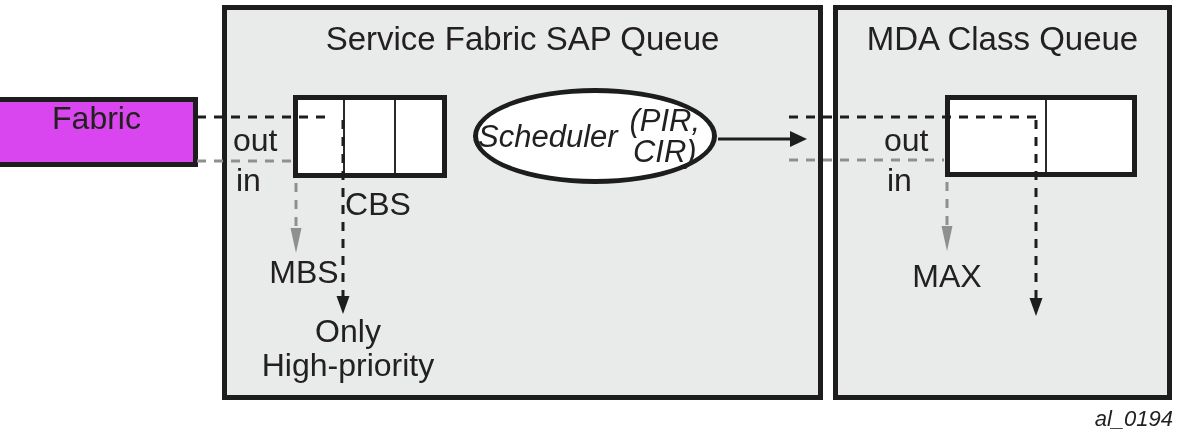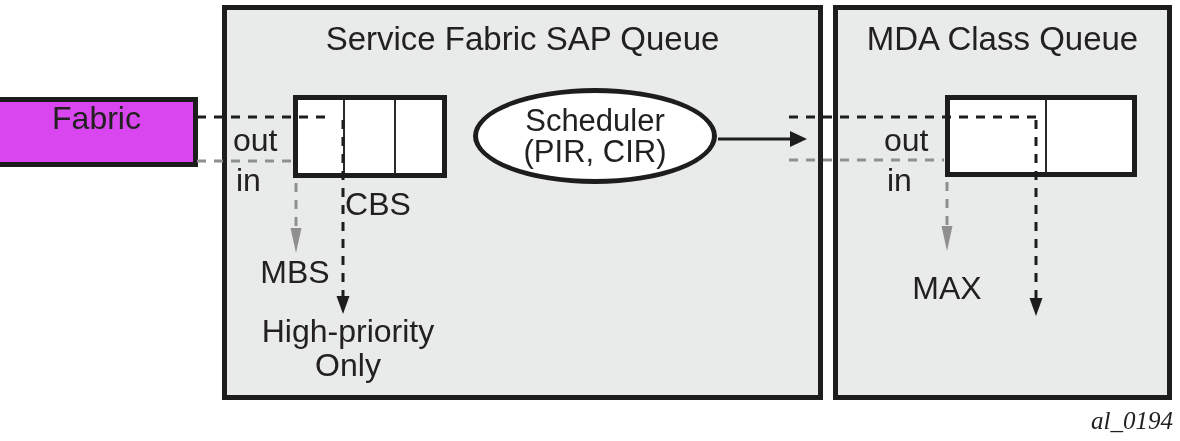--- a/index.html
+++ b/index.html
@@ -48,31 +48,31 @@
     border:5px solid var(--ink);box-sizing:border-box;
   }
   .q1{left:293px;width:154px;height:83px;}
   .q2{left:945px;width:192px;height:82px;}
   .divider{position:absolute;top:0;bottom:0;width:2px;background:#2a2a2a;}
 
   
   .scheduler{
     position:absolute;left:473px;top:88px;width:244px;height:96px;
     background:#ffffff;border:5px solid var(--ink);border-radius:50%;
-    box-sizing:border-box;display:flex;flex-direction:column;
+    box-sizing:border-box;display:flex;
     align-items:center;justify-content:center;
-    font-size:31px;line-height:31px;text-align:center;
+    font-size:31px;line-height:31px;text-align:center;font-style:italic;
   }
 
   .two-line{line-height:34px;}
 
   .figure-id{
     position:absolute;right:7px;top:408px;
-    font-family:Liberation Serif, serif;font-style:italic;
-    font-size:25px;line-height:1;
+    font-family:Liberation Sans, sans-serif;font-style:italic;
+    font-size:22px;line-height:1;
   }
 
   svg.overlay{position:absolute;left:0;top:0;pointer-events:none;}
 </style>
 </head>
 <body>
 
 <div class="canvas">
 
   <div class="fabric-box">
@@ -95,29 +95,29 @@
   </div>
 
   <div class="scheduler">
     <span>Scheduler</span>
     <span>(PIR, CIR)</span>
   </div>
 
   <span class="lbl" style="left:233px;top:124px">out</span>
   <span class="lbl" style="left:236px;top:164px">in</span>
   <span class="lbl centered" style="left:378px;top:188px">CBS</span>
-  <span class="lbl centered" style="left:295px;top:256px">MBS</span>
+  <span class="lbl centered" style="left:304px;top:256px">MBS</span>
   <div class="lbl centered two-line" style="left:348px;top:314px">
+    <div>Only</div>
     <div>High-priority</div>
-    <div>Only</div>
   </div>
 
   <span class="lbl" style="left:884px;top:124px">out</span>
   <span class="lbl" style="left:887px;top:164px">in</span>
-  <span class="lbl centered" style="left:947px;top:272px">MAX</span>
+  <span class="lbl centered" style="left:947px;top:260px">MAX</span>
 
   <span class="figure-id">al_0194</span>
 
   <svg class="overlay" width="1180" height="441" viewBox="0 0 1180 441">
 
     <g stroke="#1d1d1d" stroke-width="3" fill="none" stroke-dasharray="9 8">
       <path d="M197 117 H333"></path>
       <path d="M343 120 V298"></path>
     </g>
     <polygon points="336.5,296 349.5,296 343,314" fill="#1d1d1d"></polygon>

